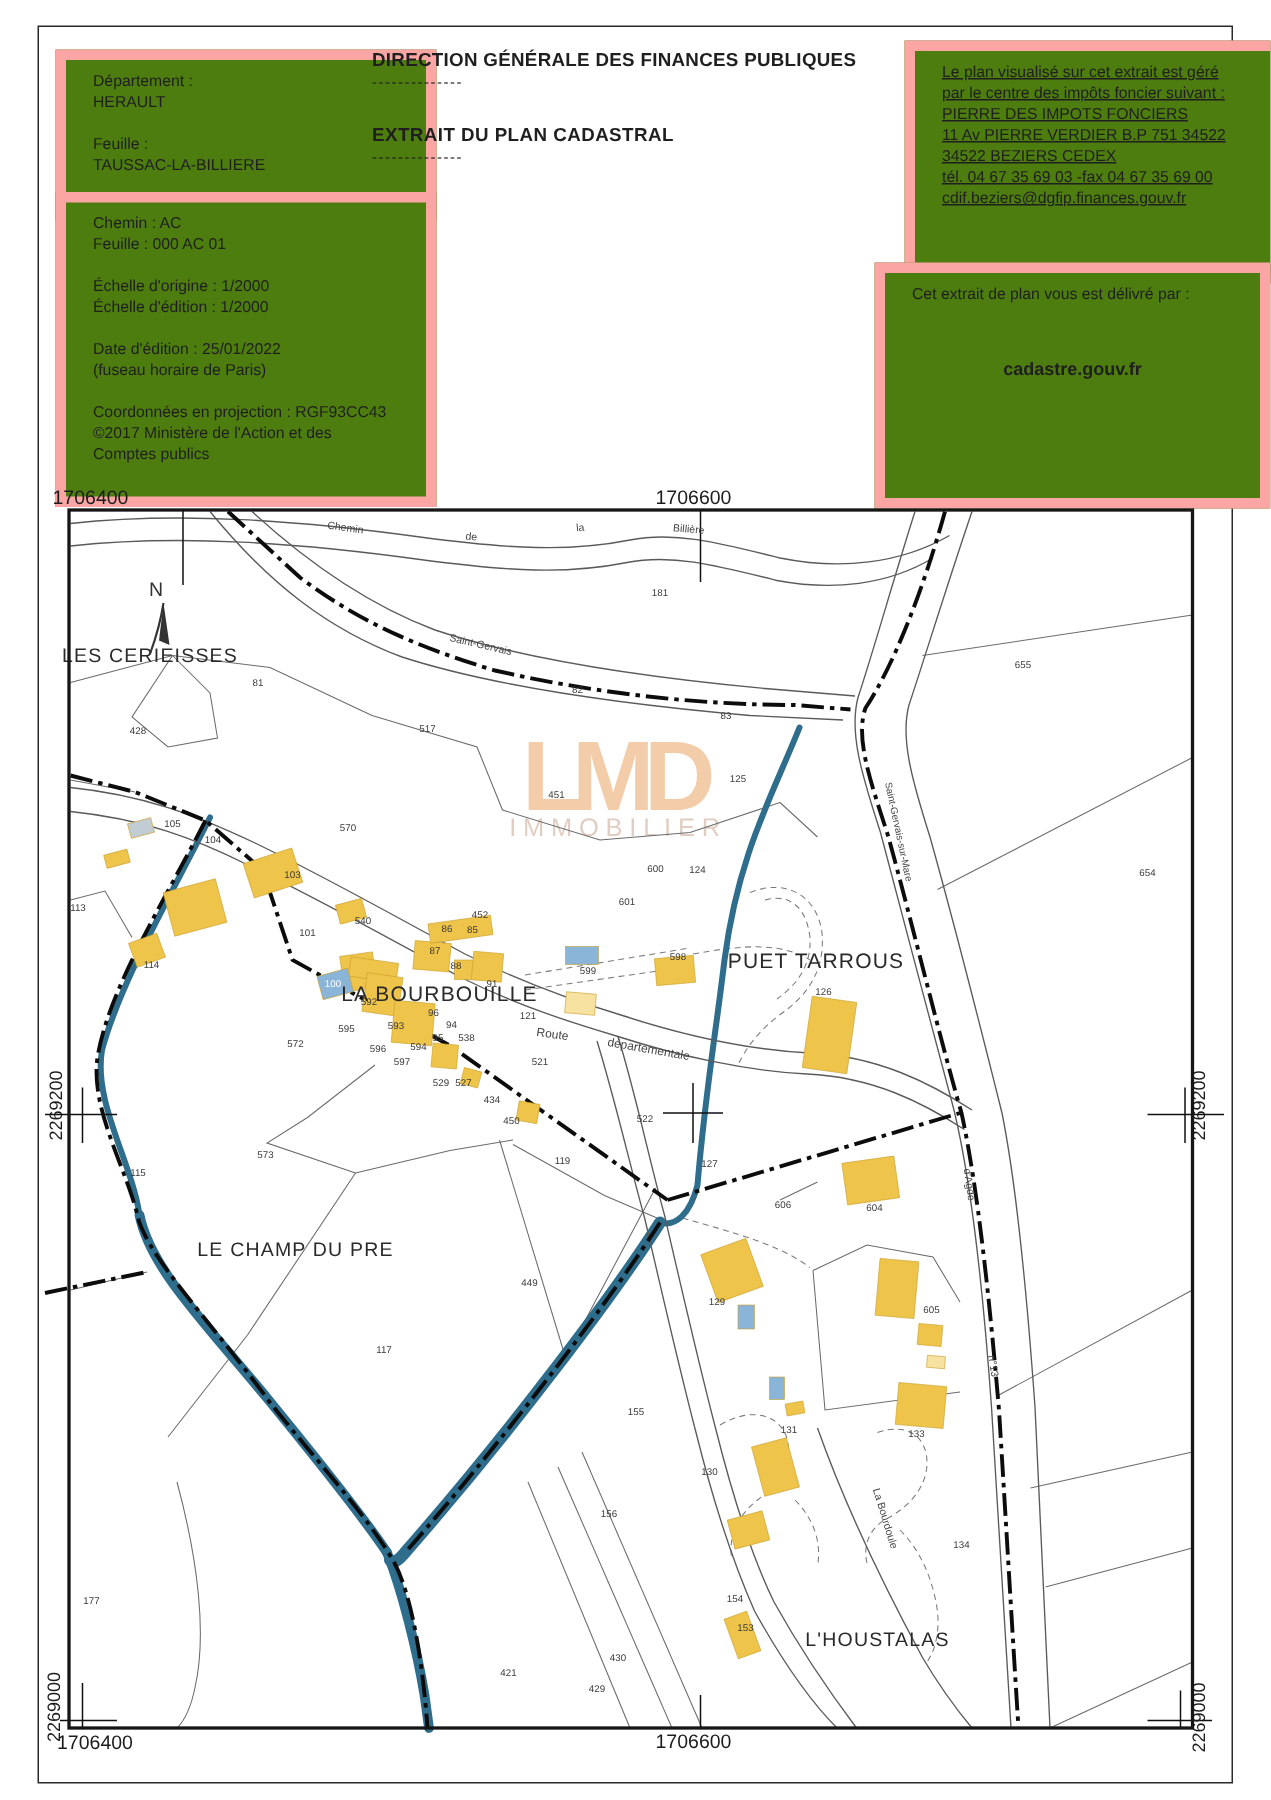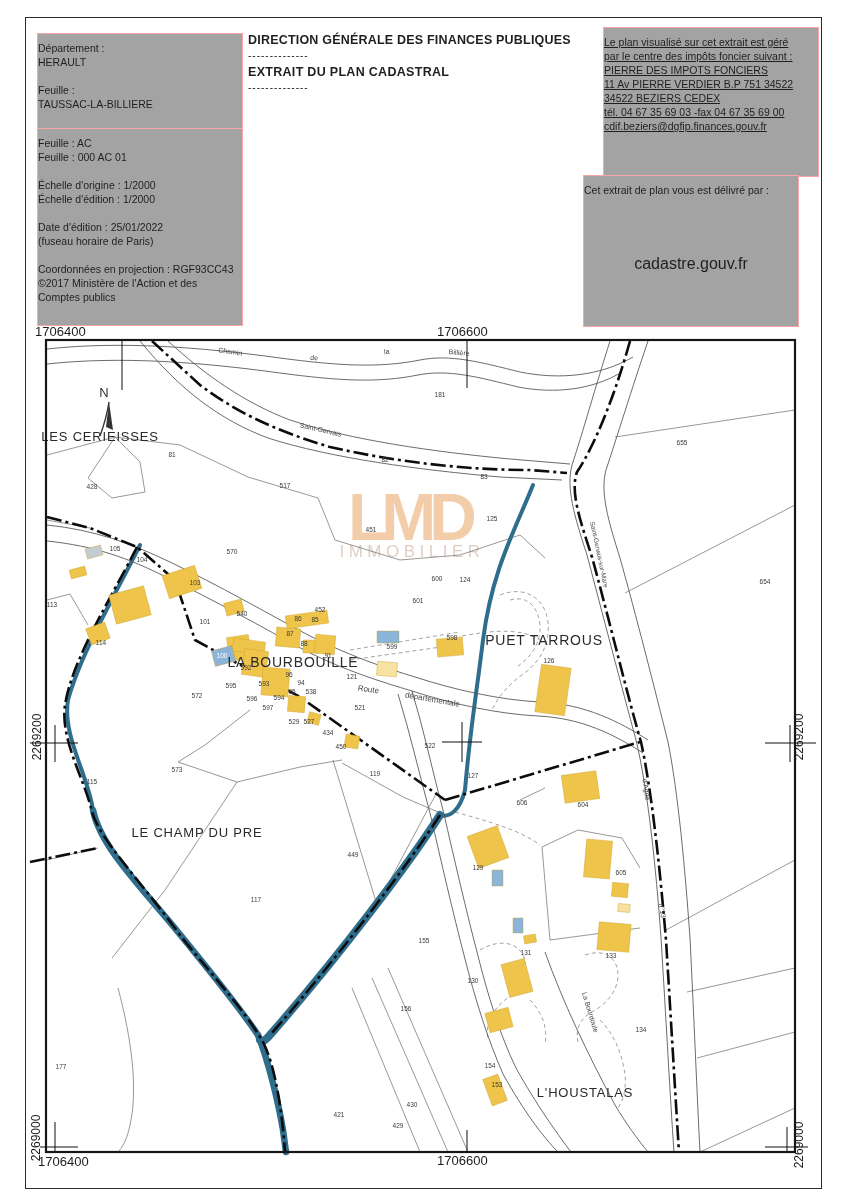--- a/index.html
+++ b/index.html
@@ -1,29 +1,29 @@
 <!DOCTYPE html>
 <html><head>
 <meta charset="utf-8">
 <style>
   html,body{margin:0;padding:0;}
   body{width:847px;height:1200px;position:relative;background:#ffffff;color:#1f1f1f;
        font-family:"Liberation Sans",sans-serif;overflow:hidden;}
   .frame{position:absolute;left:25px;top:17px;width:795px;height:1170px;border:1.5px solid #2a2a2a;}
-  .box{position:absolute;border:1px solid #fca5a5;background:#a3a3a3;padding:7px 0;font-size:10.5px;line-height:14px;}
+  .box{position:absolute;border:7px solid #fca5a5;background:#4d7c0f;padding:7px 18px;font-size:10.5px;line-height:14px;}
   #box-lt{left:37px;top:33px;width:204px;height:86px;}
   #box-lb{left:37px;top:128px;width:204px;height:182px;}
   #box-rt{left:603px;top:27px;width:214px;height:134px;text-decoration:underline;}
   #box-rb{left:583px;top:175px;width:214px;height:136px;}
   .tline{min-height:14px;white-space:nowrap;}
   #title-block{position:absolute;left:248px;top:33px;width:352px;text-align:left;}
   .t1{font-weight:bold;font-size:12.5px;letter-spacing:.2px;}
   .sep{font-size:10px;letter-spacing:1px;margin:3px 0 2px 0;color:#222;}
-  .t2{font-weight:bold;font-size:12.5px;margin-top:4px;letter-spacing:.3px;}
-  #provider-line{text-align:center;margin-top:60px;font-size:16px;}
+  .t2{font-weight:bold;font-size:12.5px;margin-top:22px;letter-spacing:.3px;}
+  #provider-line{text-align:center;margin-top:36px;font-size:12px;font-weight:bold;}
   svg{position:absolute;left:0;top:0;}
   svg text{font-family:"Liberation Sans",sans-serif;}
   .road{fill:none;stroke:#5a5a5a;stroke-width:0.9;}
   .pline{fill:none;stroke:#6b6b6b;stroke-width:0.7;}
   .dline{fill:none;stroke:#7a7a7a;stroke-width:0.7;stroke-dasharray:4 3;}
   .bnd{fill:none;stroke:#0c0c0c;stroke-width:2.6;stroke-dasharray:15 4 3 4;}
   .river{fill:none;stroke:#2f6d8c;stroke-linecap:round;}
   .cross{stroke:#111;stroke-width:1;}
   .mapborder{fill:none;stroke:#161616;stroke-width:2.2;}
 </style>
@@ -34,21 +34,21 @@
 
 <div class="box" id="box-lt">
     <div class="tline">Département :</div>
     <div class="tline">HERAULT</div>
     <div class="tline">&nbsp;</div>
     <div class="tline">Feuille :</div>
     <div class="tline">TAUSSAC-LA-BILLIERE</div>
   </div>
 
 <div class="box" id="box-lb">
-    <div class="tline">Feuille : AC</div>
+    <div class="tline">Chemin : AC</div>
     <div class="tline">Feuille : 000 AC 01</div>
     <div class="tline">&nbsp;</div>
     <div class="tline">Échelle d'origine : 1/2000</div>
     <div class="tline">Échelle d'édition : 1/2000</div>
     <div class="tline">&nbsp;</div>
     <div class="tline">Date d'édition : 25/01/2022</div>
     <div class="tline">(fuseau horaire de Paris)</div>
     <div class="tline">&nbsp;</div>
     <div class="tline">Coordonnées en projection : RGF93CC43</div>
     <div class="tline">©2017 Ministère de l'Action et des</div>

